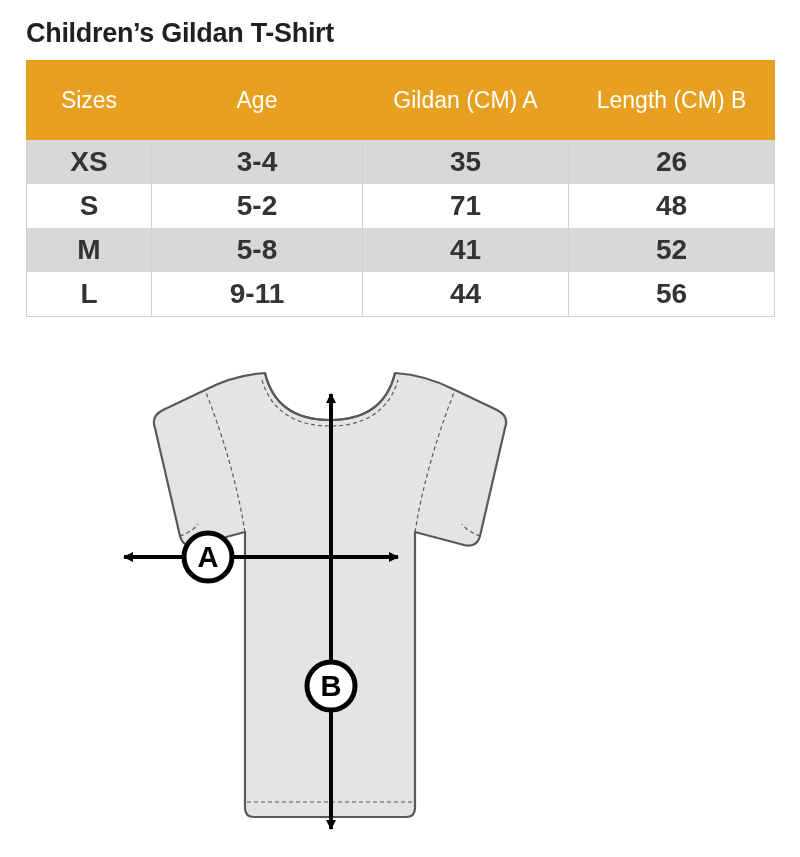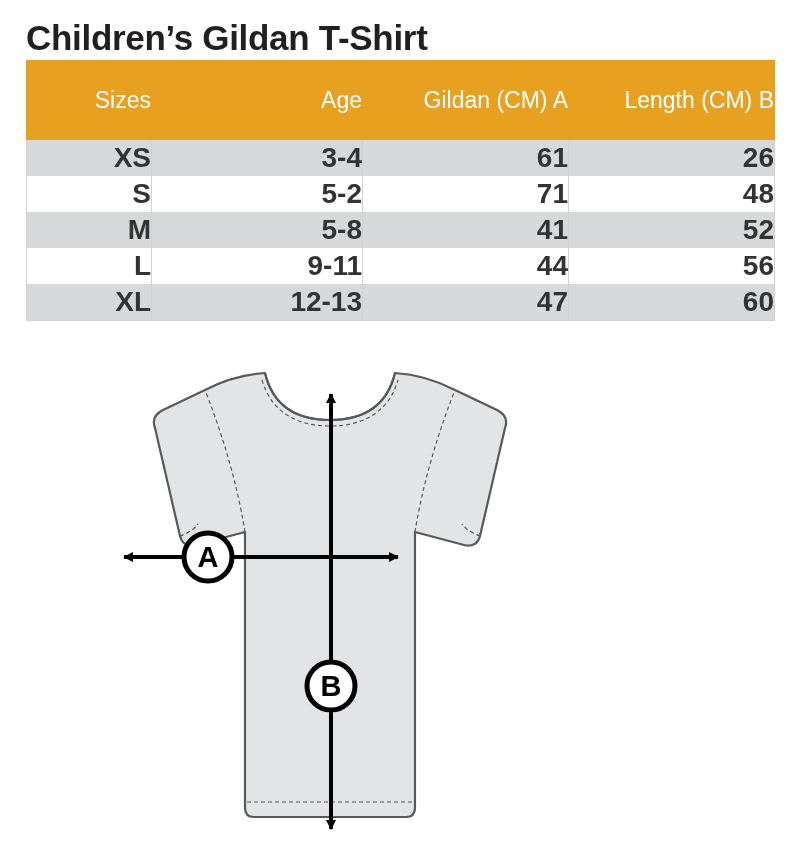--- a/index.html
+++ b/index.html
@@ -18,54 +18,54 @@
   .page {
     width: 800px;
     height: 857px;
     position: relative;
     box-sizing: border-box;
   }
   .title {
     position: absolute;
     left: 26px;
     top: 18px;
-    font-size: 35px;
+    font-size: 27px;
     font-weight: bold;
     letter-spacing: -0.3px;
     color: #231f20;
     white-space: nowrap;
   }
   table.size-table {
     position: absolute;
     left: 26px;
     top: 60px;
     width: 748px;
     border-collapse: collapse;
     table-layout: fixed;
   }
   table.size-table th,
   table.size-table td {
     border: 1px solid #cfd2d3;
-    text-align: right;
+    text-align: center;
     padding: 0;
   }
   table.size-table thead th {
     background: #e8a020;
     color: #ffffff;
     font-weight: normal;
     font-size: 23px;
     height: 78px;
     vertical-align: middle;
     border: 1px solid #e8a020;
     letter-spacing: 0px;
   }
   table.size-table tbody td {
     font-size: 28px;
     font-weight: bold;
-    height: 36px;
+    height: 44px;
     vertical-align: middle;
     color: #333333;
     border-left: 1px solid #cfd2d3;
     border-right: 1px solid #cfd2d3;
     border-top: none;
     border-bottom: none;
   }
   table.size-table tbody tr.shade td {
     background: #d7d8da;
   }
@@ -111,46 +111,40 @@
         <th>Sizes</th>
         <th>Age</th>
         <th>Gildan (CM) A</th>
         <th>Length  (CM) B</th>
       </tr>
     </thead>
     <tbody>
       <tr class="shade">
         <td>XS</td>
         <td>3-4</td>
-        <td>61</td>
+        <td>35</td>
         <td>26</td>
       </tr>
       <tr class="plain">
         <td>S</td>
         <td>5-2</td>
         <td>71</td>
         <td>48</td>
       </tr>
       <tr class="shade">
         <td>M</td>
         <td>5-8</td>
         <td>41</td>
         <td>52</td>
       </tr>
       <tr class="plain">
         <td>L</td>
         <td>9-11</td>
         <td>44</td>
         <td>56</td>
-      </tr>
-      <tr class="shade">
-        <td>XL</td>
-        <td>12-13</td>
-        <td>47</td>
-        <td>60</td>
       </tr>
     </tbody>
   </table>
 
   <div class="diagram">
     <svg width="800" height="489" viewBox="0 0 800 489" xmlns="http://www.w3.org/2000/svg">
       <defs>
         <marker id="arrowEnd" markerWidth="12" markerHeight="12" refX="9" refY="5" orient="auto" markerUnits="userSpaceOnUse">
           <path d="M0,0 L10,5 L0,10 z" fill="#000000"></path>
         </marker>

